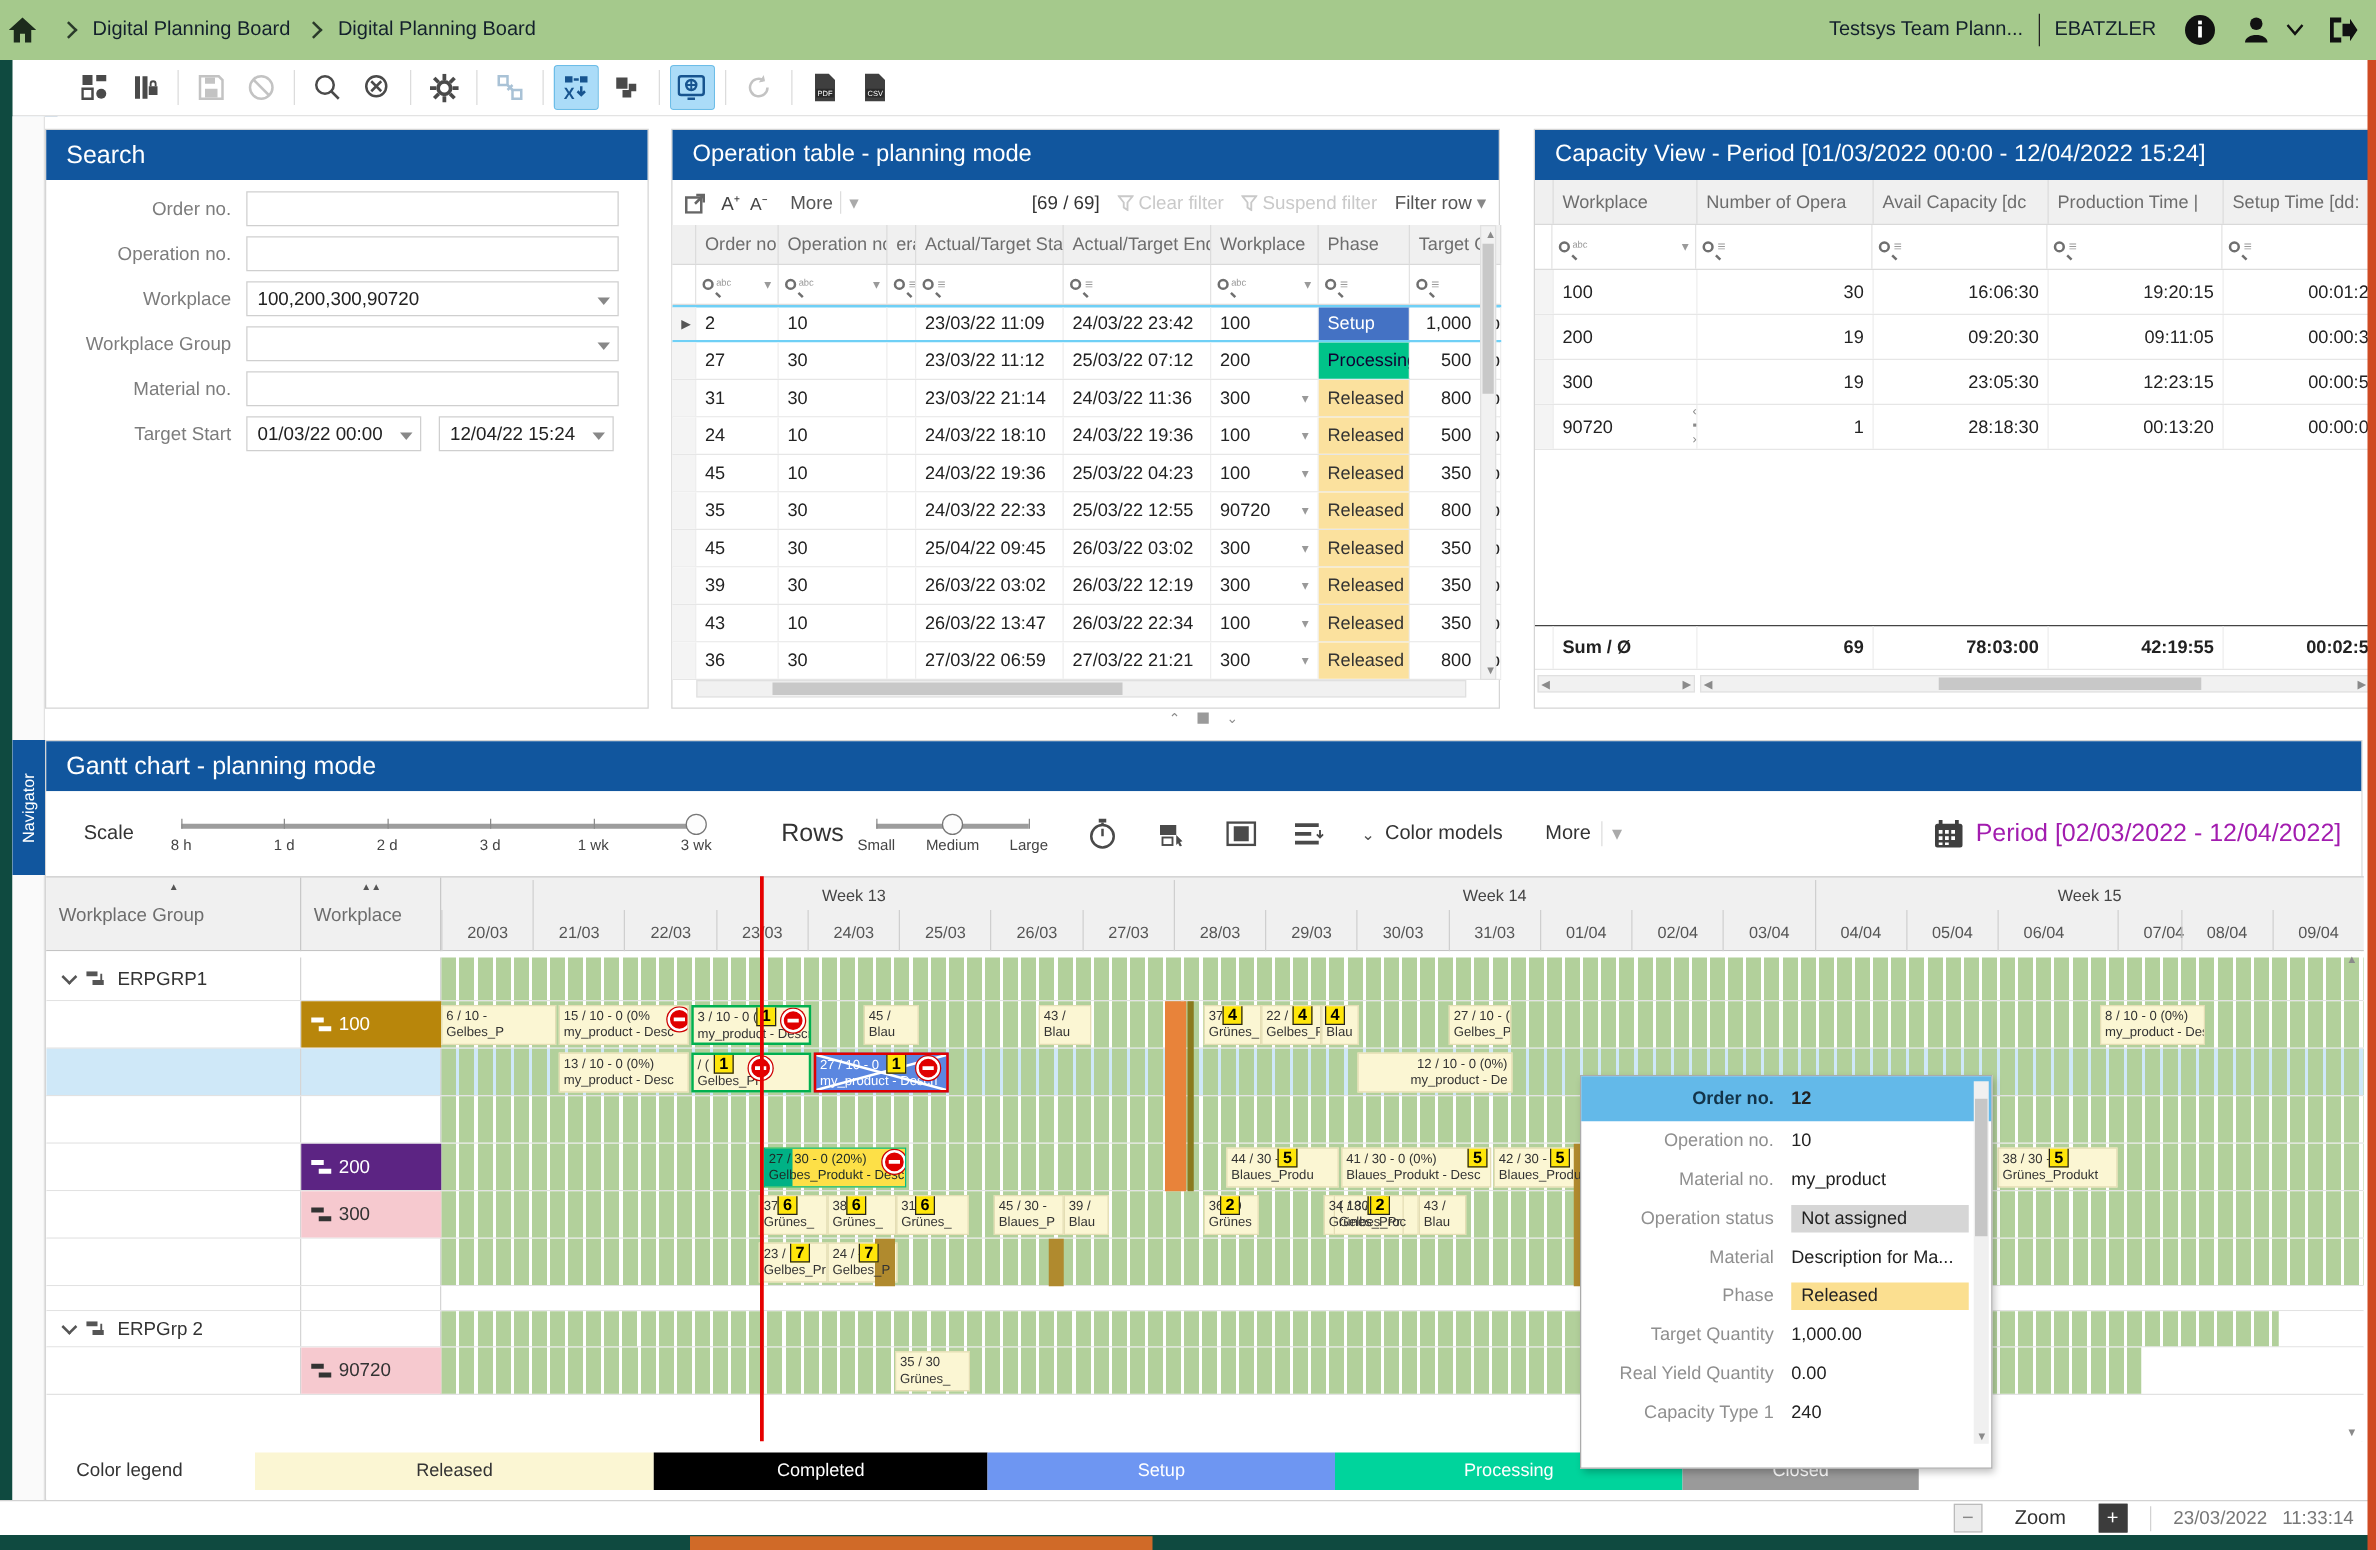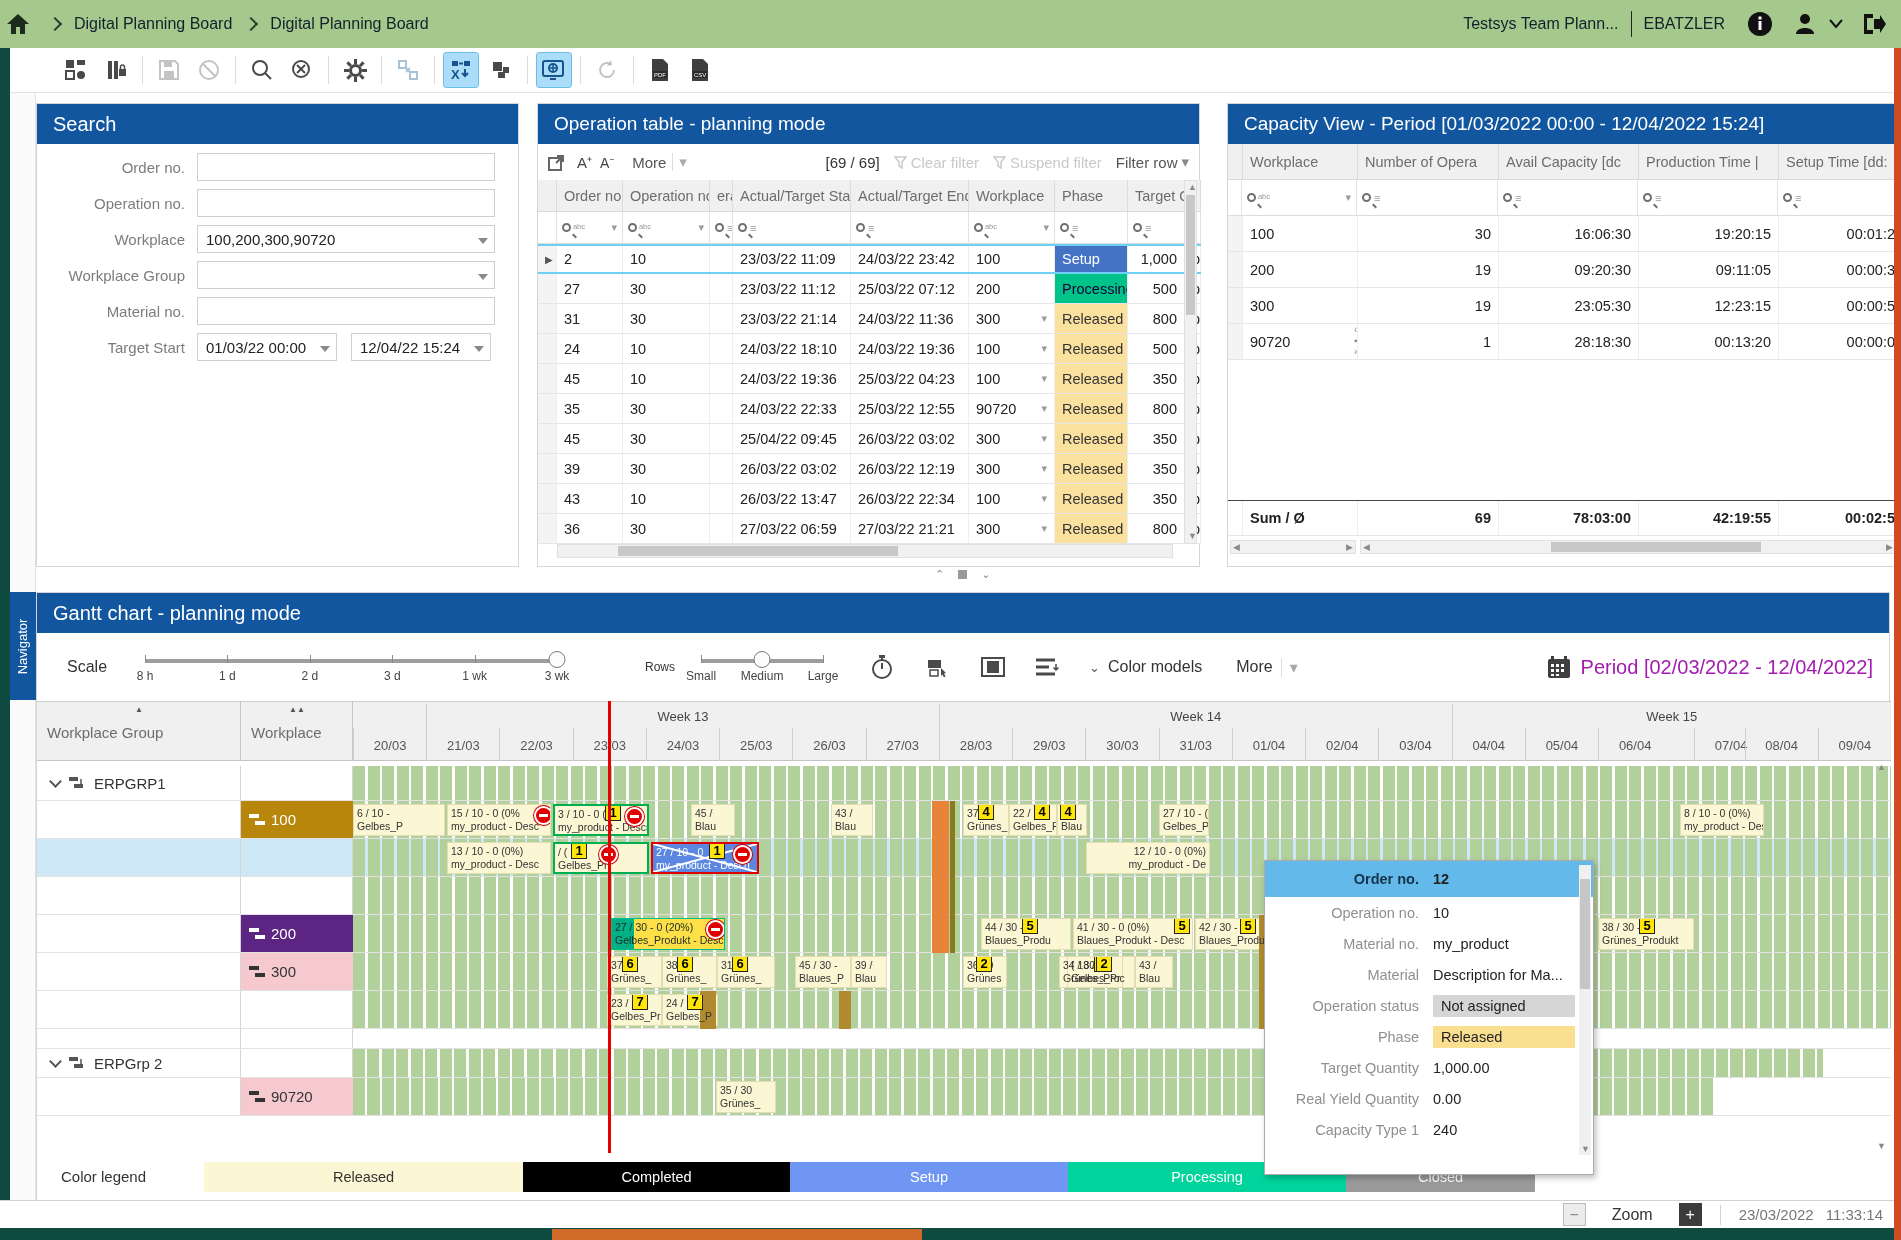--- a/index.html
+++ b/index.html
@@ -625,21 +625,21 @@
         <div class="tick" style="left: 40%;"></div>
         <div class="tlabel" style="left: 40%;">2 d</div>
         <div class="tick" style="left: 60%;"></div>
         <div class="tlabel" style="left: 60%;">3 d</div>
         <div class="tick" style="left: 80%;"></div>
         <div class="tlabel" style="left: 80%;">1 wk</div>
         <div class="tick" style="left: 100%;"></div>
         <div class="tlabel" style="left: 100%;">3 wk</div>
         <div class="knob" style="left: 100%;"></div>
       </div>
-    <span style="margin-left:88px;font-size:12px;color:#333;">Rows</span>
+    <span style="margin-left:68px;font-size:20px;color:#333;">Rows</span>
     <div class="slider" id="rows-slider" style="width:122px;margin-left:26px;">
         <div class="track"></div>
         <div class="tick" style="left: 0%;"></div>
         <div class="tlabel" style="left: 0%;">Small</div>
         <div class="tick" style="left: 50%;"></div>
         <div class="tlabel" style="left: 50%;">Medium</div>
         <div class="tick" style="left: 100%;"></div>
         <div class="tlabel" style="left: 100%;">Large</div>
         <div class="knob" style="left: 50%;"></div>
       </div>
@@ -1017,26 +1017,26 @@
       </div>
       <div class="tt-row">
         <div class="tt-label">Operation no.</div>
         <div class="tt-val">10</div>
       </div>
       <div class="tt-row">
         <div class="tt-label">Material no.</div>
         <div class="tt-val">my_product</div>
       </div>
       <div class="tt-row">
+        <div class="tt-label">Operation status</div>
+        <div class="tt-val tt-chip" style="background: rgb(214, 214, 214);">Not assigned</div>
+      </div>
+      <div class="tt-row">
         <div class="tt-label">Material</div>
         <div class="tt-val">Description for Ma...</div>
-      </div>
-      <div class="tt-row">
-        <div class="tt-label">Operation status</div>
-        <div class="tt-val tt-chip" style="background: rgb(214, 214, 214);">Not assigned</div>
       </div>
       <div class="tt-row">
         <div class="tt-label">Phase</div>
         <div class="tt-val tt-chip" style="background: rgb(251, 223, 144);">Released</div>
       </div>
       <div class="tt-row">
         <div class="tt-label">Target Quantity</div>
         <div class="tt-val">1,000.00</div>
       </div>
       <div class="tt-row">

